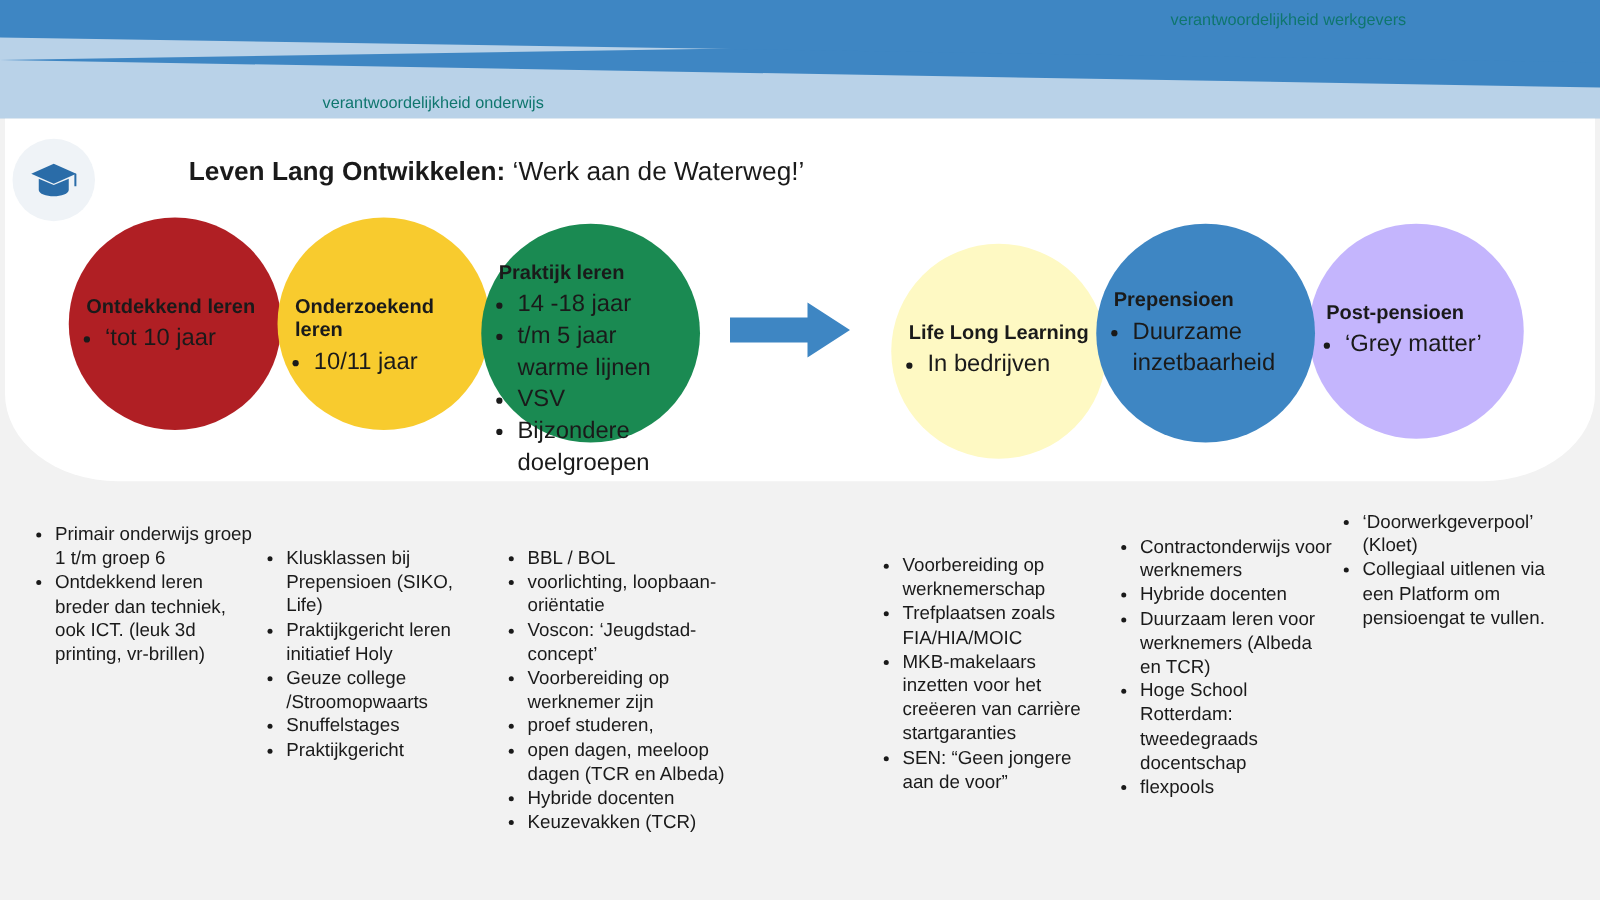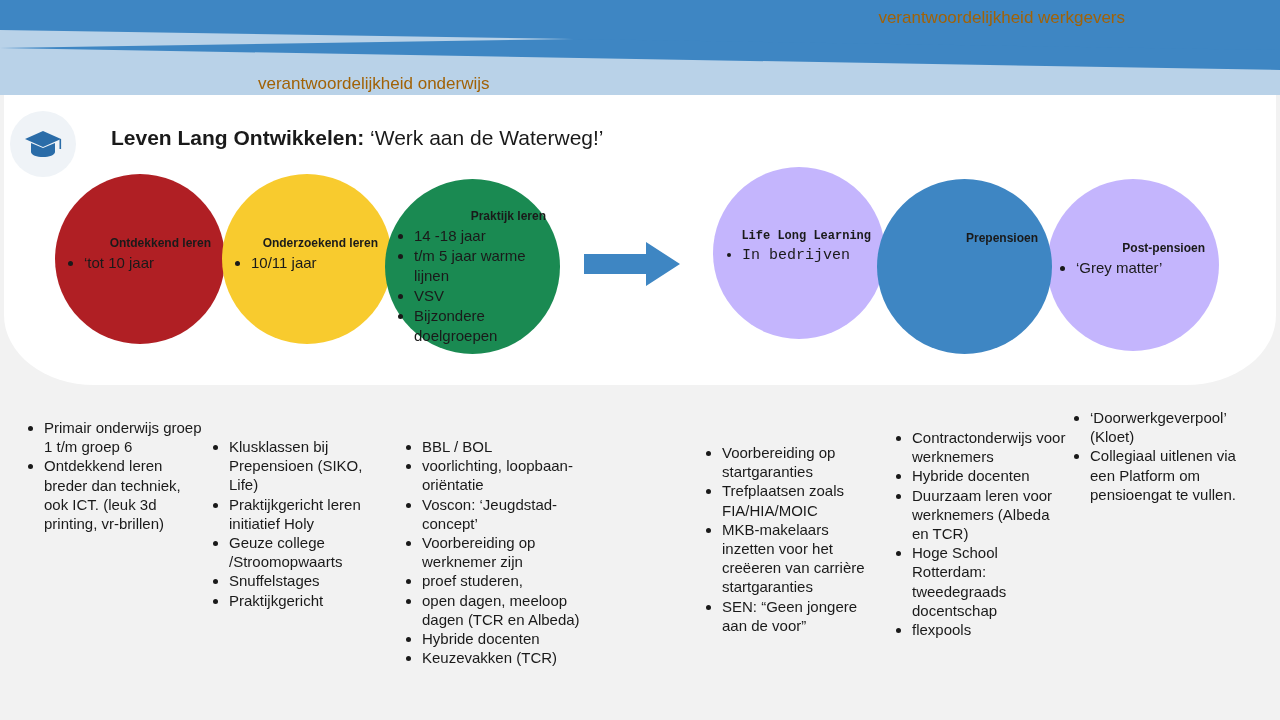--- a/index.html
+++ b/index.html
@@ -19,22 +19,22 @@
   
   .banner {
     position: absolute;
     left: 0; top: 0;
     width: 1280px; height: 95px;
     overflow: hidden;
   }
   .banner svg { position: absolute; left: 0; top: 0; }
   .banner-label {
     position: absolute;
-    font-size: 17px;
-    color: #a16207;
+    font-size: 13px;
+    color: #0f766e;
     white-space: nowrap;
   }
   .label-werkgevers { right: 155px; top: 8px; }
   .label-onderwijs { left: 258px; top: 74px; }
 
   
   .white-card {
     position: absolute;
     left: 4px; top: 95px;
     width: 1272px; height: 290px;
@@ -53,55 +53,55 @@
   }
 
   
   .title {
     position: absolute;
     left: 111px; top: 126px;
     font-size: 21px;
     color: #1a1a1a;
     white-space: nowrap;
   }
-  .title b { font-weight: bold; }
+  .title b { font-weight: bold; margin-left: 40px; }
 
   
   .circle {
     position: absolute;
     border-radius: 50%;
     color: #1a1a1a;
   }
   .circle .c-title {
     font-weight: bold;
-    font-size: 12px;
+    font-size: 16px;
     line-height: 1.2;
-    text-align: right;
+    text-align: left;
     display: block;
   }
   .circle ul {
     margin: 3px 0 0 0;
     padding-left: 15px;
-    font-size: 15px;
+    font-size: 19px;
     line-height: 1.33;
   }
   .circle ul li { margin: 0; }
   .circle .inner {
     position: absolute;
     left: 0; right: 0;
     padding: 0 14px;
   }
 
   .c-ontdekkend { left: 55px;  top: 174px; width: 170px; height: 170px; background: #b01f24; }
   .c-ontdekkend .inner { top: 62px; }
   .c-onderzoekend { left: 222px; top: 174px; width: 170px; height: 170px; background: #f8cb2e; }
   .c-onderzoekend .inner { top: 62px; padding-left: 14px; }
   .c-praktijk { left: 385px; top: 179px; width: 175px; height: 175px; background: #1a8a52; z-index: 3; }
   .c-praktijk .inner { top: 30px; }
-  .c-lll { left: 713px; top: 167px; width: 172px; height: 172px; background: #c4b5fd; font-family: Liberation Mono, monospace; }
+  .c-lll { left: 713px; top: 195px; width: 172px; height: 172px; background: #fef9c3; }
   .c-lll .inner { top: 62px; }
   .c-prepensioen { left: 877px; top: 179px; width: 175px; height: 175px; background: #3e86c3; z-index: 3; }
   .c-prepensioen .inner { top: 52px; }
   .c-postpensioen { left: 1047px; top: 179px; width: 172px; height: 172px; background: #c4b5fd; }
   .c-postpensioen .inner { top: 62px; }
 
   
   .arrow { position: absolute; left: 584px; top: 240px; }
 
   
@@ -196,20 +196,23 @@
       <span class="c-title">Life Long Learning</span>
       <ul>
         <li>In bedrijven</li>
       </ul>
     </div>
   </div>
 
   <div class="circle c-prepensioen">
     <div class="inner">
       <span class="c-title">Prepensioen</span>
+      <ul>
+        <li>Duurzame inzetbaarheid</li>
+      </ul>
     </div>
   </div>
 
   <div class="circle c-postpensioen">
     <div class="inner">
       <span class="c-title">Post-pensioen</span>
       <ul>
         <li>‘Grey matter’</li>
       </ul>
     </div>
@@ -242,21 +245,21 @@
         <li>Voorbereiding op werknemer zijn</li>
         <li>proef studeren,</li>
         <li>open dagen, meeloop dagen (TCR en Albeda)</li>
         <li>Hybride docenten</li>
         <li>Keuzevakken (TCR)</li>
       </ul>
     </div>
 
     <div class="col col-4">
       <ul>
-        <li>Voorbereiding op startgaranties</li>
+        <li>Voorbereiding op werknemerschap</li>
         <li>Trefplaatsen zoals FIA/HIA/MOIC</li>
         <li>MKB-makelaars inzetten voor het creëeren van carrière startgaranties</li>
         <li>SEN: “Geen jongere aan de voor”</li>
       </ul>
     </div>
 
     <div class="col col-5">
       <ul>
         <li>Contractonderwijs voor werknemers</li>
         <li>Hybride docenten</li>

